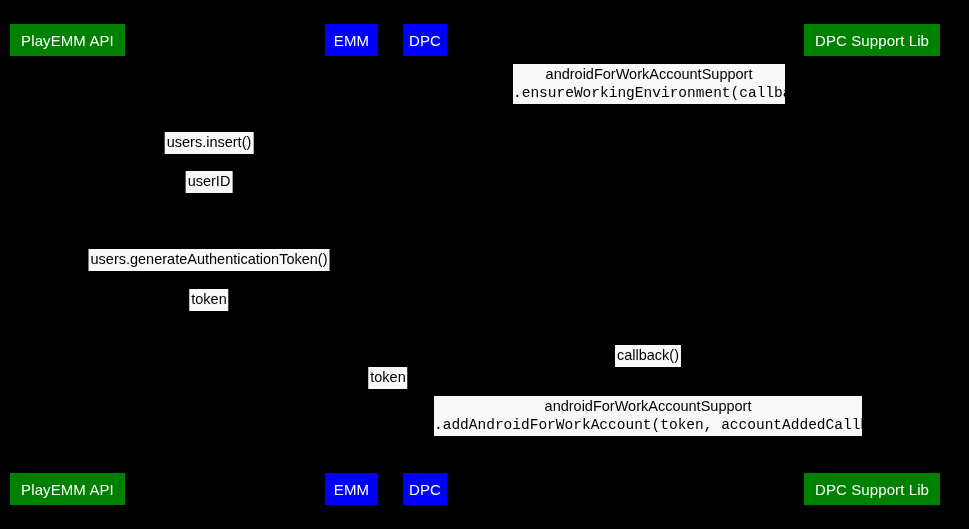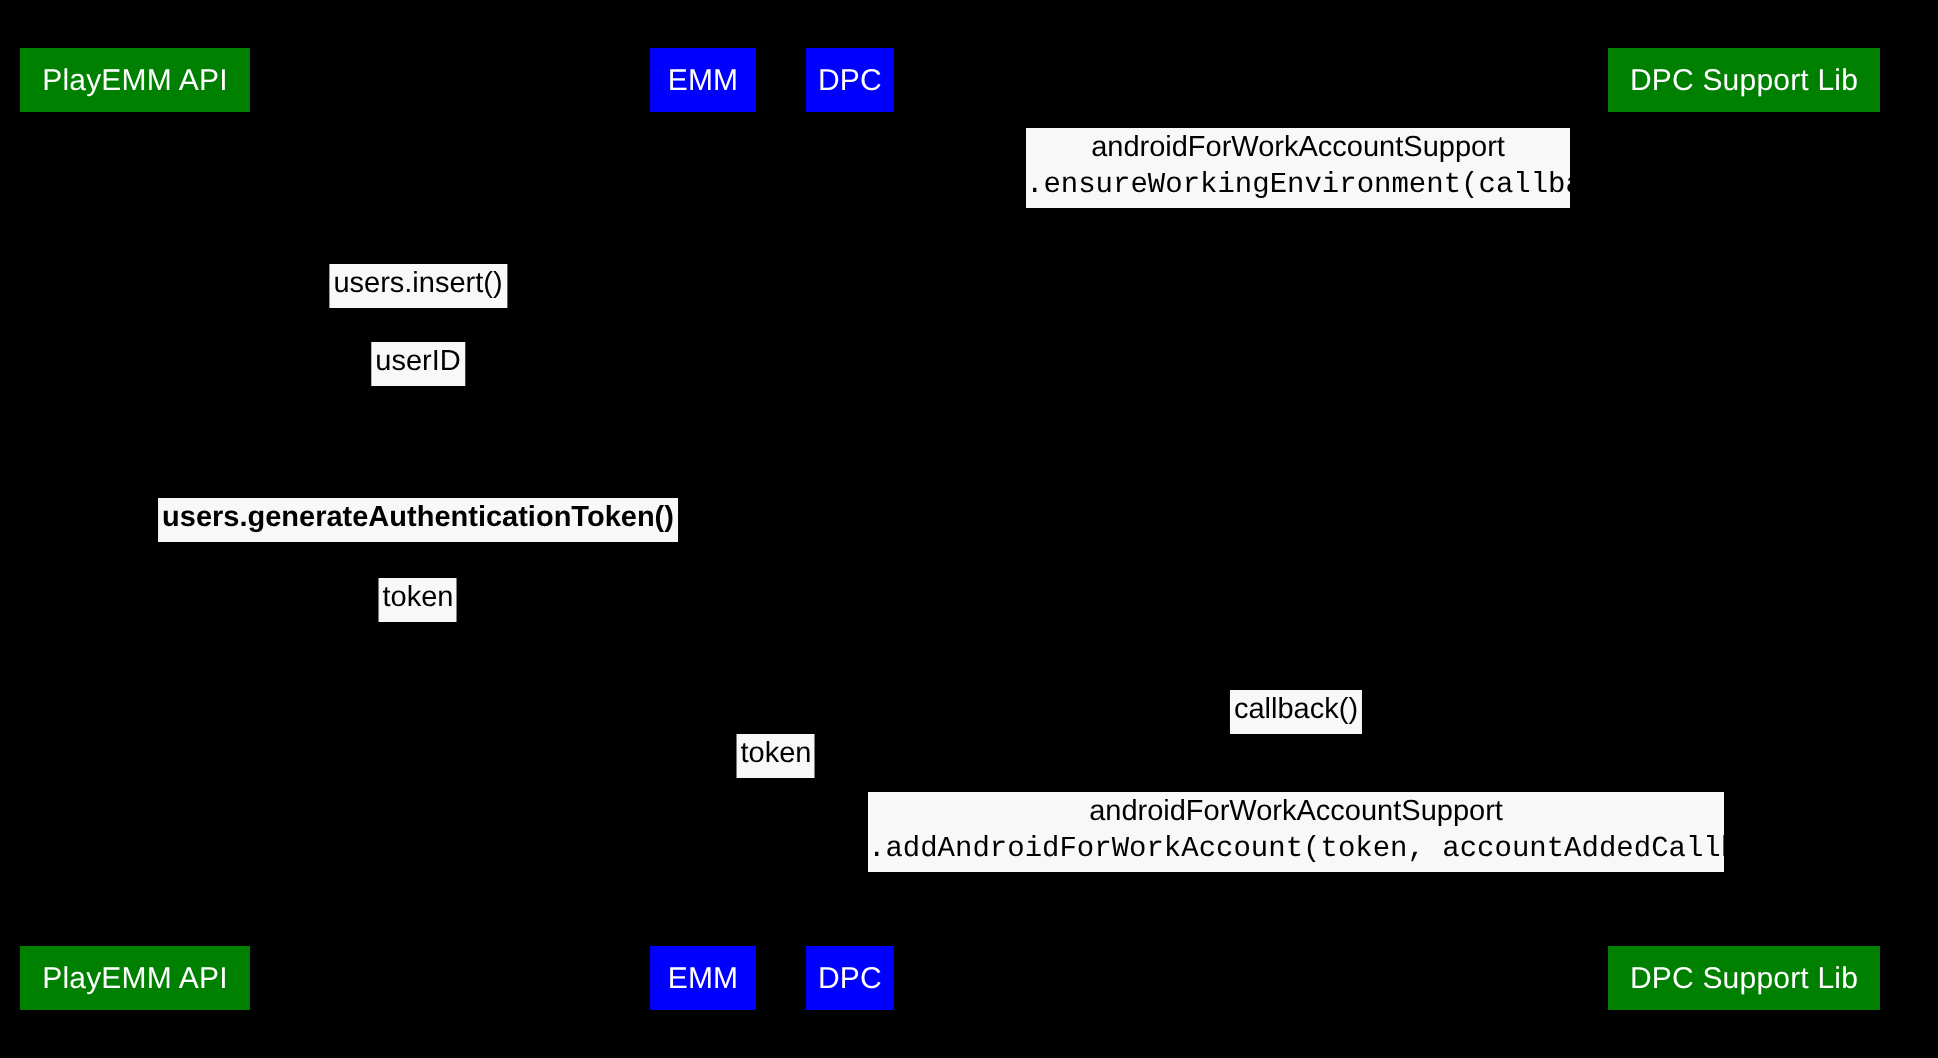--- a/index.html
+++ b/index.html
@@ -96,18 +96,18 @@
     </div>
     <div class="participant" style="left: 804px; top: 24px; width: 136px; height: 32px; background: rgb(0, 128, 0);">
       <span>DPC Support Lib</span>
     </div>
     <div class="participant" style="left: 804px; top: 473px; width: 136px; height: 32px; background: rgb(0, 128, 0);">
       <span>DPC Support Lib</span>
     </div>
     <div class="msg block" style="top: 64px; left: 513px; width: 272px; height: 40px;"><span class="line">androidForWorkAccountSupport</span><span class="line left">.ensureWorkingEnvironment(callback)</span></div>
     <div class="msg single" style="top: 132px; left: 209px;"><span class="line">users.insert()</span></div>
     <div class="msg single" style="top: 171px; left: 209px;"><span class="line">userID</span></div>
-    <div class="msg single" style="top: 249px; left: 209px; font-weight: bold;"><span class="line">users.generateAuthenticationToken()</span></div>
+    <div class="msg single" style="top: 249px; left: 209px;"><span class="line">users.generateAuthenticationToken()</span></div>
     <div class="msg single" style="top: 289px; left: 209px;"><span class="line">token</span></div>
     <div class="msg single" style="top: 328px; left: 648px; margin-top: 17px;"><span class="line">callback()</span></div>
     <div class="msg single" style="top: 367px; left: 388px;"><span class="line">token</span></div>
     <div class="msg block" style="top: 396px; left: 434px; width: 428px; height: 40px;"><span class="line">androidForWorkAccountSupport</span><span class="line left">.addAndroidForWorkAccount(token, accountAddedCallback)</span></div>
   </div>
 
 </body></html>

